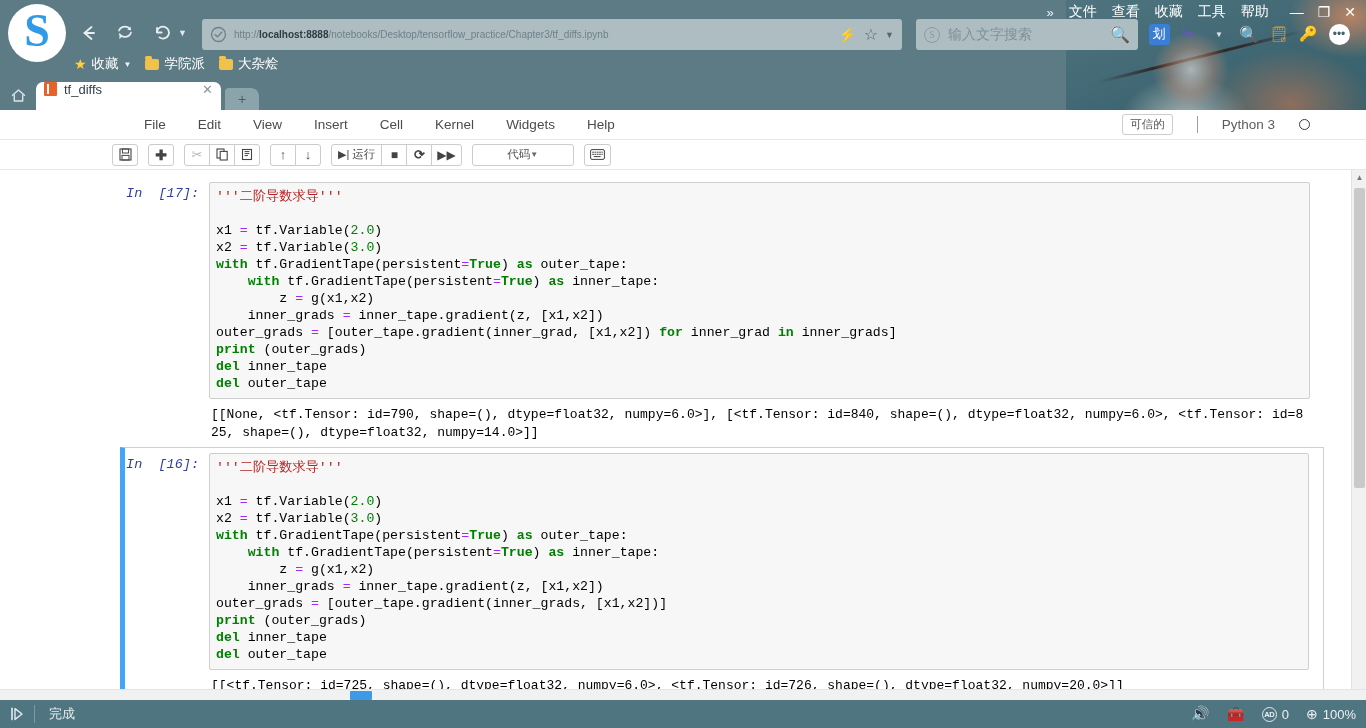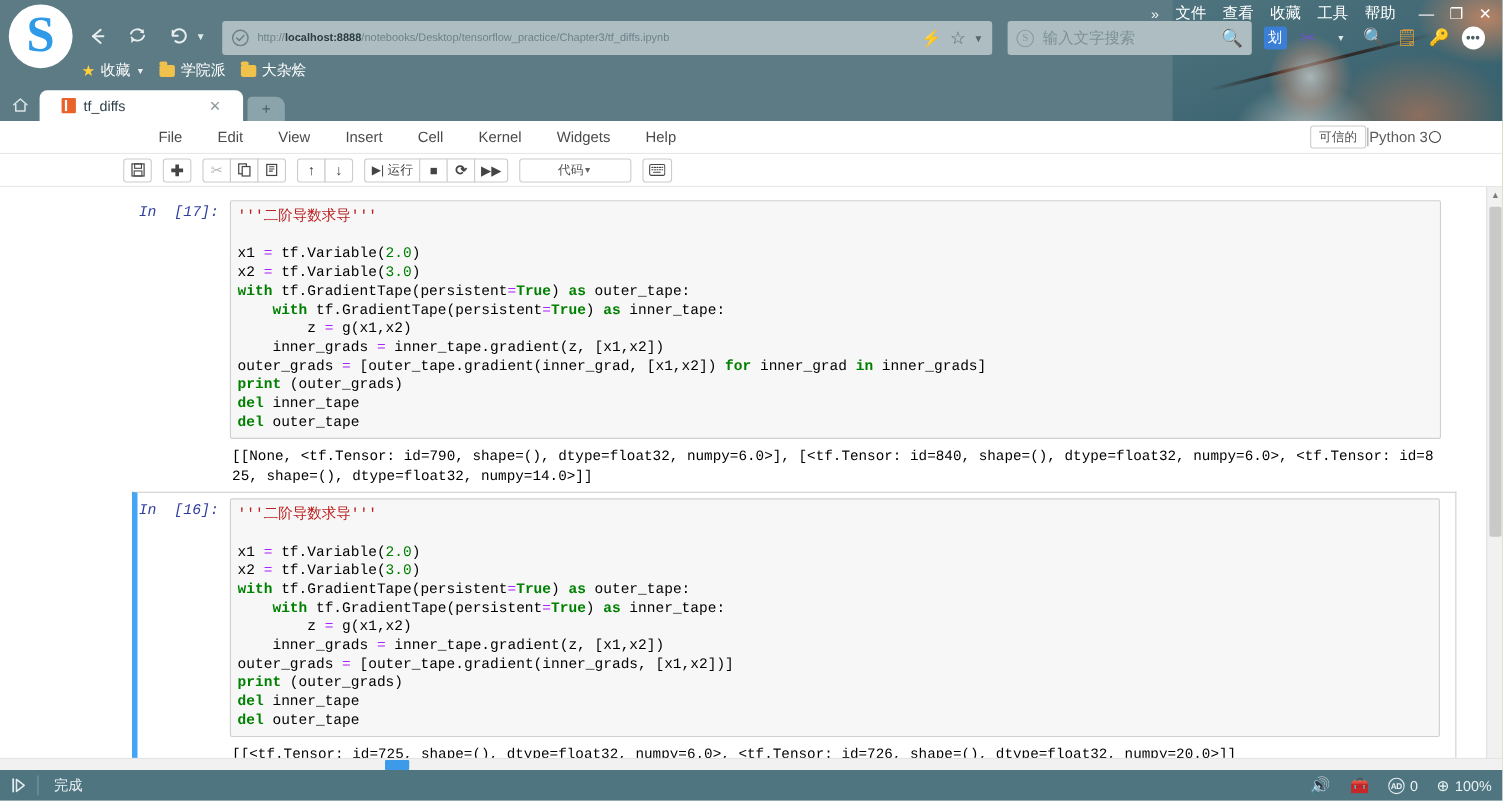--- a/index.html
+++ b/index.html
@@ -154,49 +154,49 @@
 
   
   .tab-strip { position: absolute; left: 0; bottom: 0; height: 30px; width: 100%; display: flex; align-items: flex-end; }
   .home-btn {
     width: 36px; height: 30px; display: flex; align-items: center; justify-content: center;
     color: #dbe5e8; font-size: 15px; cursor: pointer;
   }
   .tab {
     width: 185px; height: 28px;
     background: #fff; border-radius: 7px 7px 0 0;
-    display: flex; align-items: center; padding: 0 20px;
+    display: flex; align-items: flex-start; padding: 0 8px;
     position: relative;
   }
   .tab .fav {
     width: 13px; height: 14px; background: #e8622a; border-radius: 1px;
     position: relative; flex: none; margin-right: 7px;
   }
   .tab .fav:after { content:""; position:absolute; left:3px; top:2px; width:1.5px; height:10px; background:#fff; }
   .tab .title { font-size: 13px; color: #30404a; flex: 1; }
   .tab .x { font-size: 13px; color: #8b959b; cursor: pointer; }
   .newtab {
     width: 34px; height: 22px; margin-left: 4px;
     background: #8ba3aa; border-radius: 4px 8px 0 0;
     display:flex; align-items:center; justify-content:center;
     color:#4a5e66; font-size:14px; cursor:pointer;
   }
 
   
-  .jupyter { position: relative; width: 1366px; height: 590px; background: #4d7c0f; }
+  .jupyter { position: relative; width: 1366px; height: 590px; background: #fca5a5; }
 
   .jmenu-wrap { border-bottom: 1px solid #e7e7e7; background:#fff; }
   .jmenu {
     display: flex; align-items: center;
     height: 29px; padding-left: 128px;
     font-size: 13.5px; color: #4b4b4b;
     position: relative;
   }
   .jmenu .mi { padding: 0 16px; cursor: pointer; }
-  .jstatus { position: absolute; right: 56px; top: 0; height: 29px; display: flex; align-items: center; gap: 1px; }
+  .jstatus { position: absolute; right: 56px; top: 0; height: 29px; display: flex; align-items: center; gap: 24px; }
   .trusted {
     border: 1px solid #ccc; border-radius: 3px;
     font-size: 11.5px; color: #555; padding: 2px 7px;
     background: #fff;
   }
   .kernel-sep { width:1px; height:17px; background:#9aa0a6; }
   .kernel-name { font-size: 13.5px; color: #5c5c5c; }
   .kernel-circle { width: 11px; height: 11px; border-radius: 50%; border: 1.6px solid #3b3b3b; }
 
   .jtoolbar {

